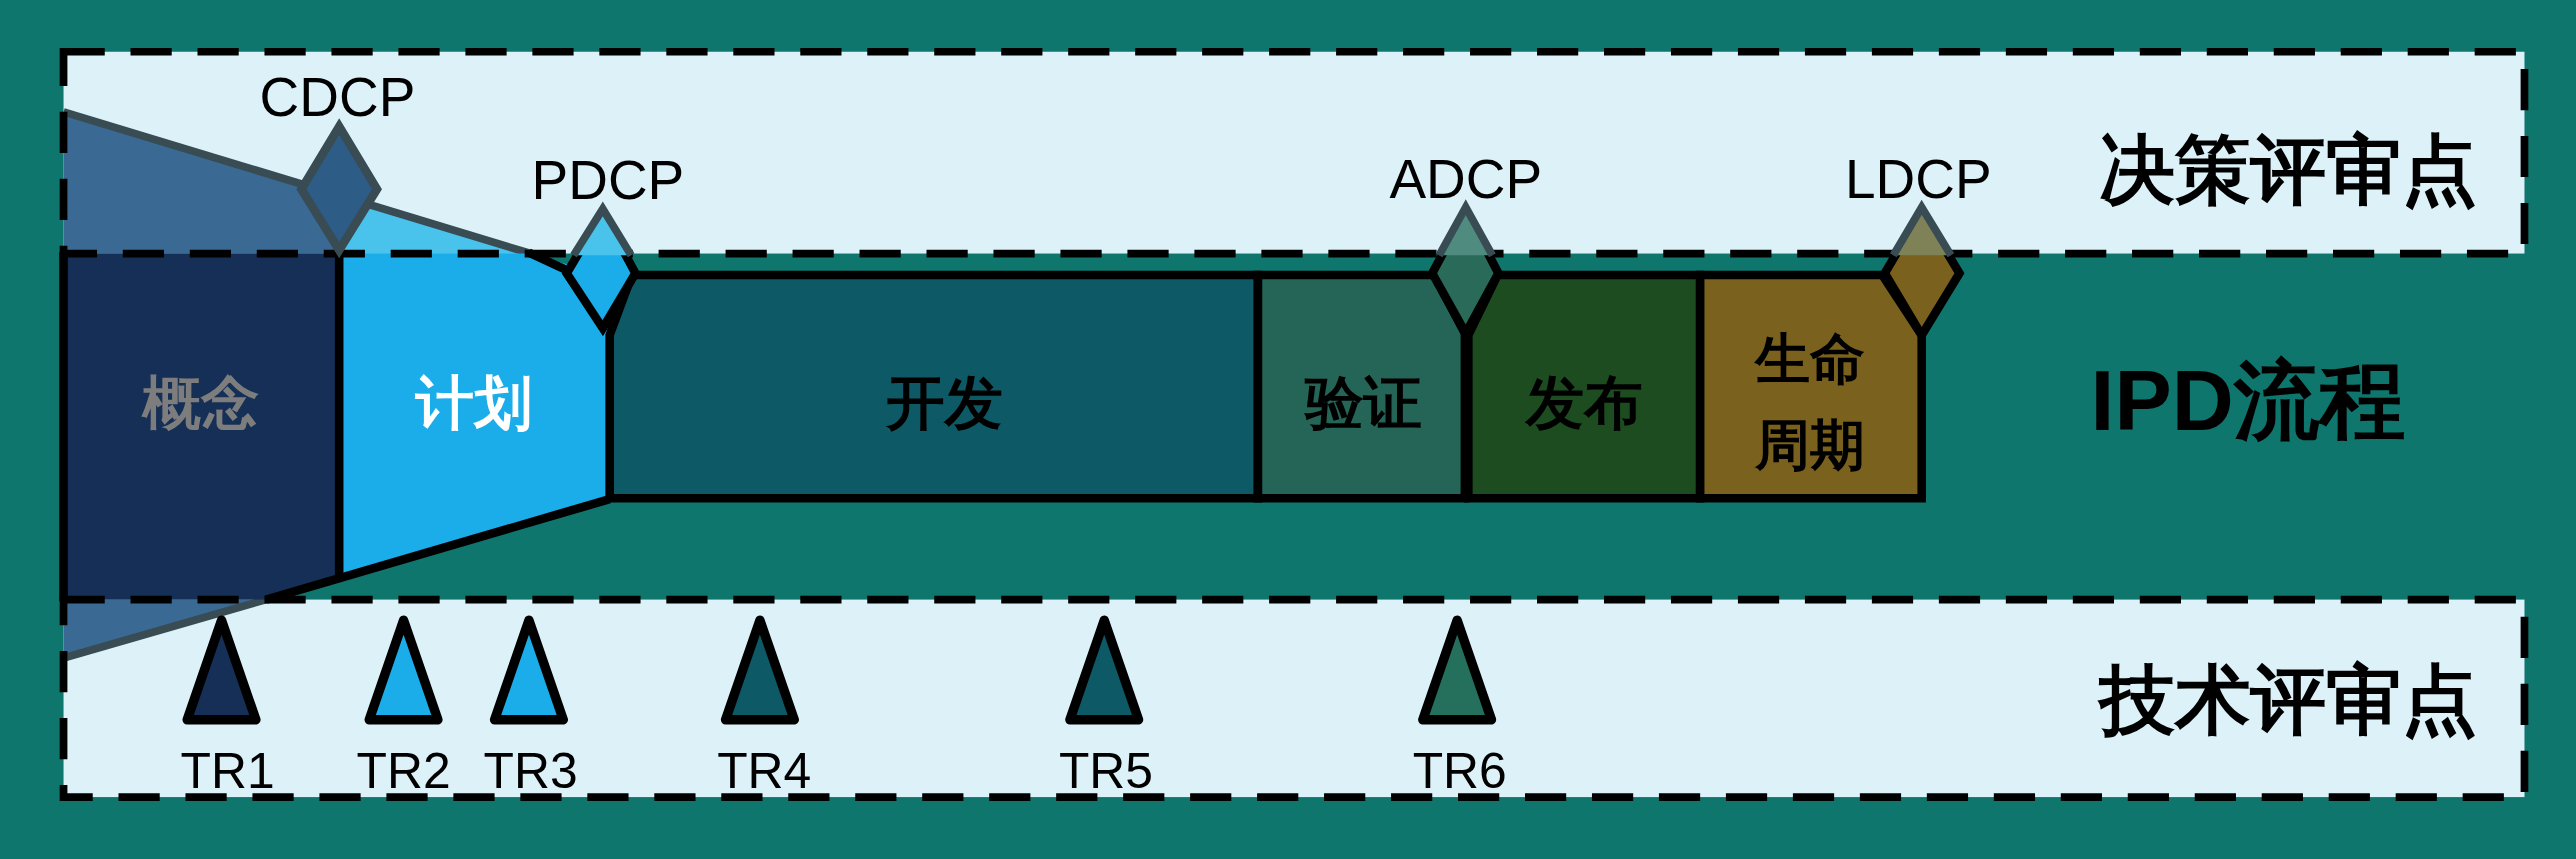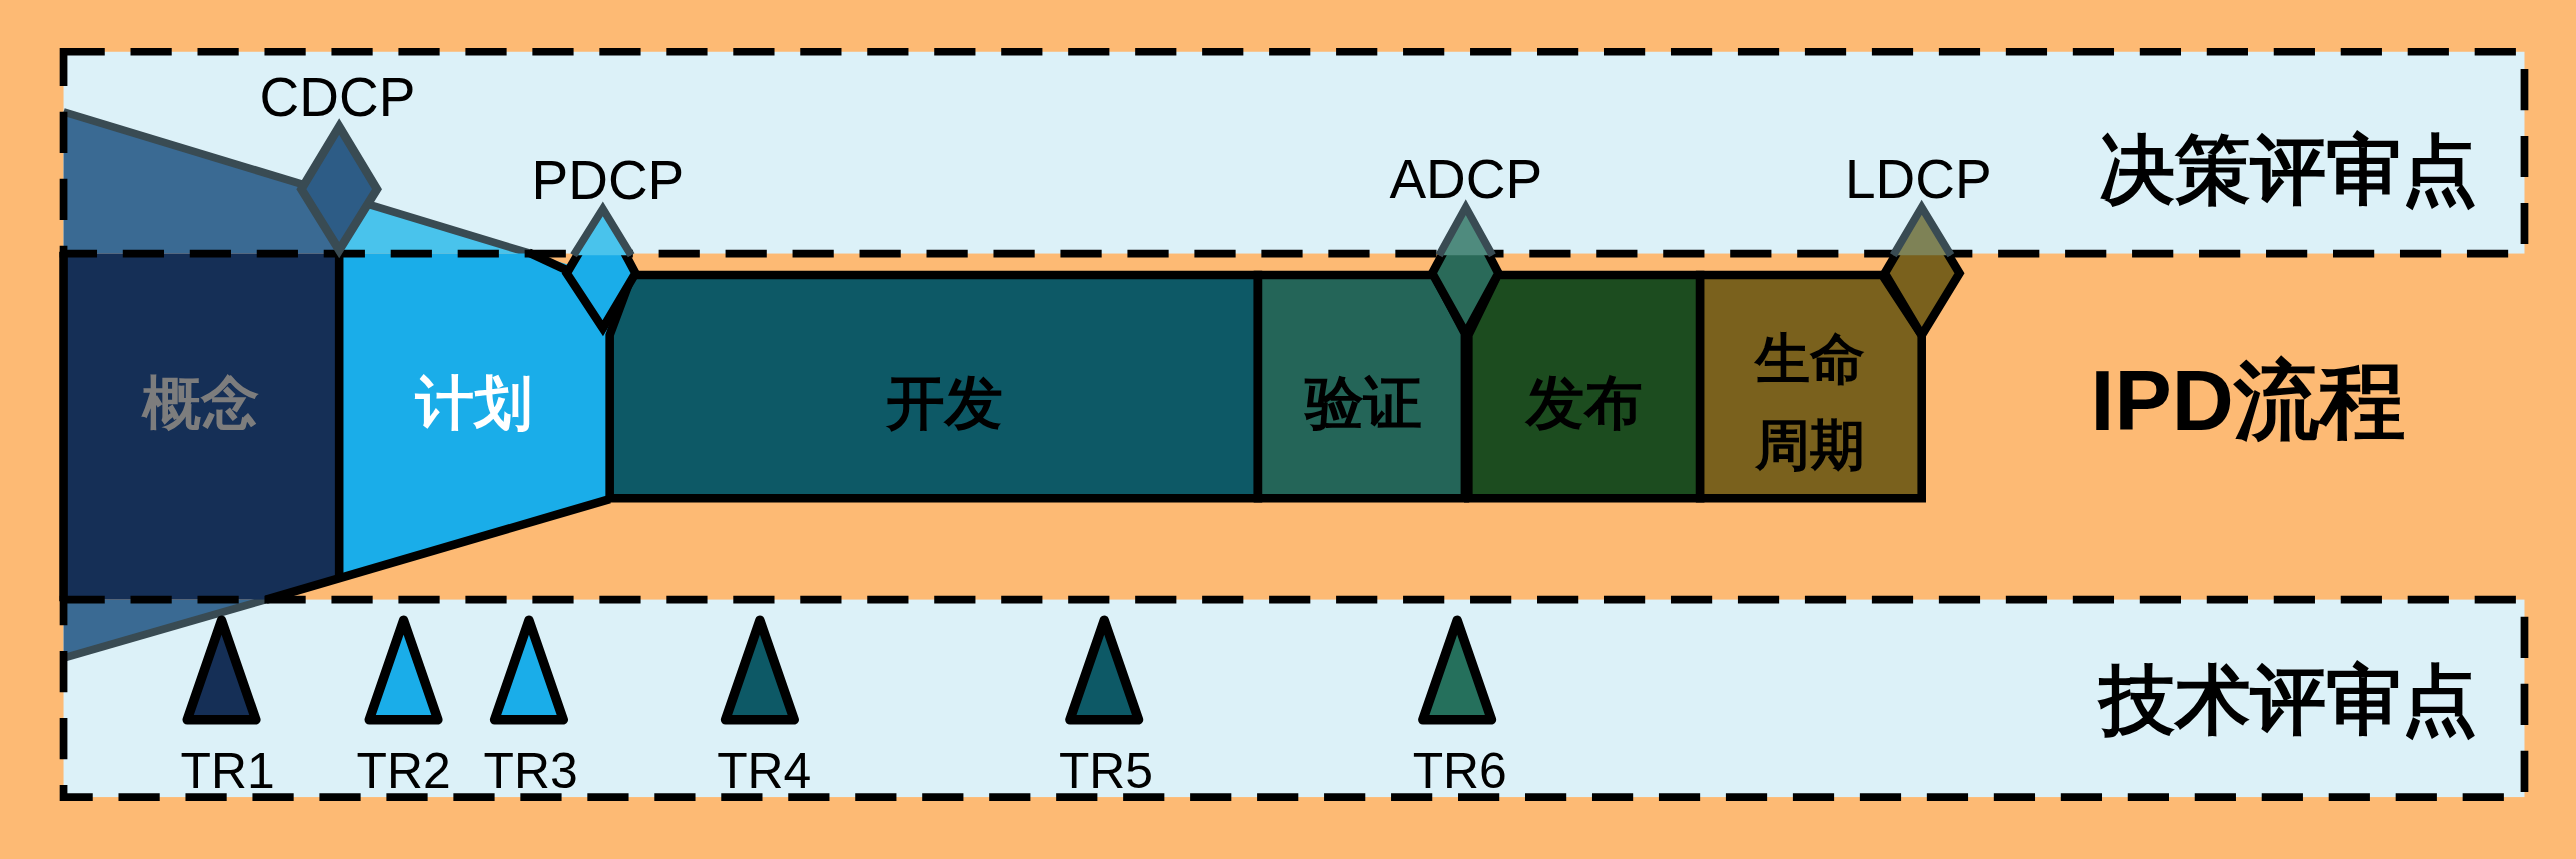--- a/index.html
+++ b/index.html
@@ -1,17 +1,17 @@
 <!DOCTYPE html>
 <html style="font-size:13.7px"><head>
 <meta charset="utf-8">
 <style>
   html,body{margin:0;padding:0;background:#ffffff;}
   body{font-family:"Liberation Sans","DejaVu Sans",sans-serif;}
-  .stage{position:relative;width:2576px;height:860px;background:#fdba74;overflow:hidden;}
+  .stage{position:relative;width:2576px;height:860px;background:#0f766e;overflow:hidden;}
   svg{display:block;width:2576px;height:860px;}
   text{font-family:"Liberation Sans","DejaVu Sans",sans-serif;}
   .dcp-label{font-size:64px;font-weight:500;fill:#000000;text-anchor:middle;}
   .band-title{font-size:88px;font-weight:700;fill:#000000;text-anchor:middle;}
   .main-title{font-size:100px;font-weight:700;fill:#000000;text-anchor:middle;}
   .phase-label{font-size:68px;font-weight:600;text-anchor:middle;}
   .phase-label-sm{font-size:64px;font-weight:600;text-anchor:middle;}
   .tr-label{font-size:58px;font-weight:500;fill:#000000;text-anchor:middle;}
   .ln{stroke:#000000;stroke-width:10;fill:none;}
   .lnm{stroke:#394b53;stroke-width:9;fill:none;}

